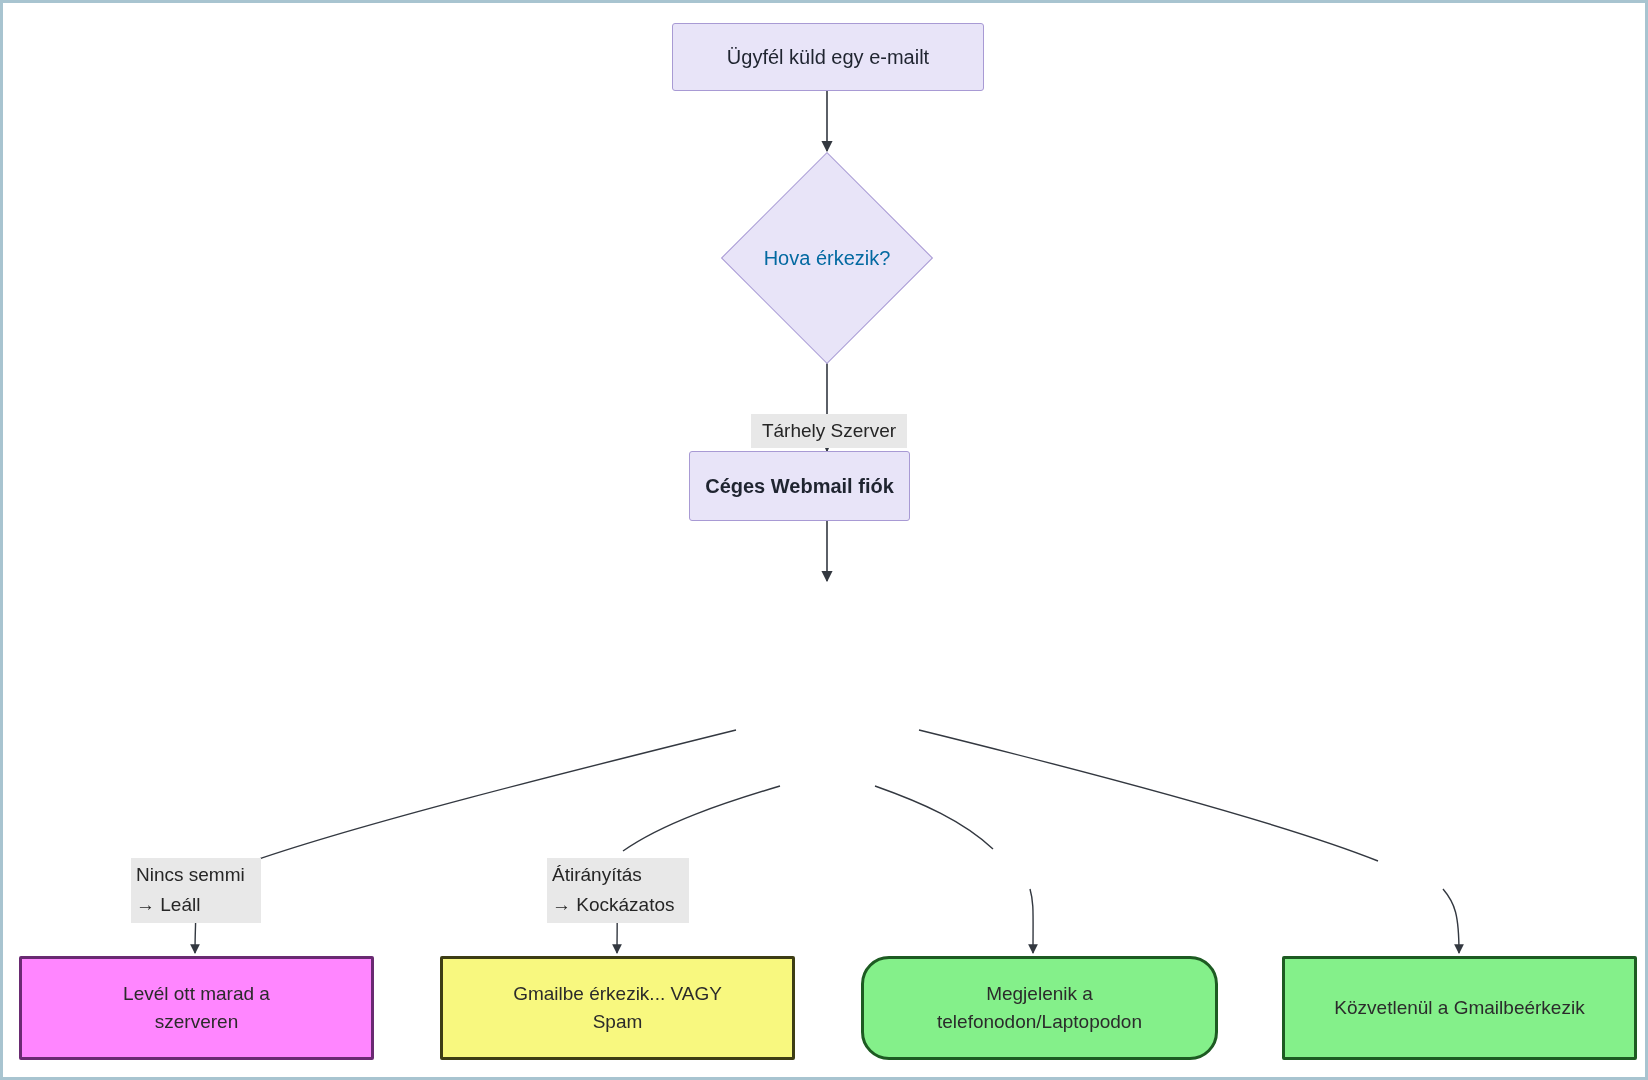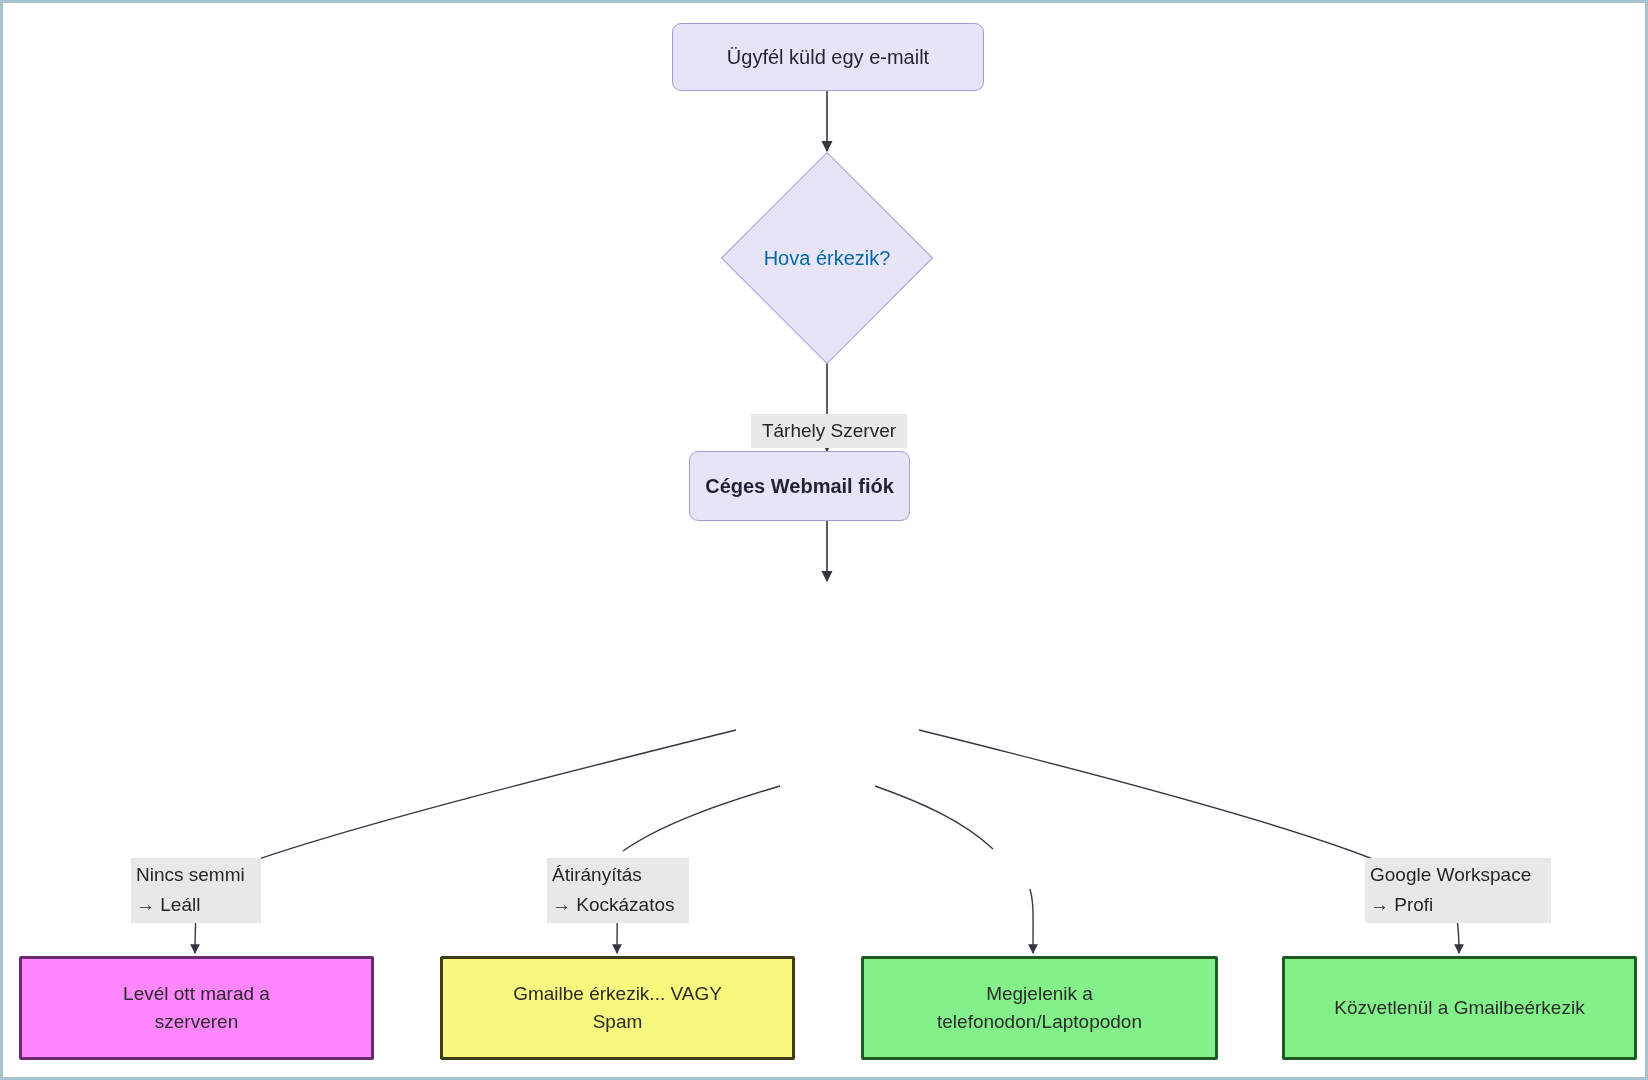--- a/index.html
+++ b/index.html
@@ -39,21 +39,21 @@
     align-items: center;
     justify-content: center;
     text-align: center;
     color: #1f2430;
     font-size: 20px;
     line-height: 1.45;
   }
   .proc {
     background: #e8e4f8;
     border: 1.6px solid #a89ad4;
-    border-radius: 9px;
+    border-radius: 3px;
   }
   .diamond-wrap {
     position: absolute;
     display: flex;
     align-items: center;
     justify-content: center;
   }
   .diamond-shape {
     position: absolute;
     left: 50%;
@@ -145,36 +145,32 @@
       <span>Nincs semmi</span>
       <span class="l2">→ Leáll</span>
     </div>
 
     <div class="edge-label" style="left:544px; top:855px; width:142px;">
       <span>Átirányítás</span>
       <span class="l2">→ Kockázatos</span>
     </div>
 
 
-    <div class="edge-label" style="left:1362px; top:855px; width:186px;">
-      <span>Google Workspace</span>
-      <span class="l2">→ Profi</span>
-    </div>
 
     <div class="node result res-pink" style="left:16px; top:953px; width:355px; height:104px; flex-direction:column;text-align:right;">
       <span>Levél ott marad a</span>
       <span>szerveren</span>
     </div>
 
     <div class="node result res-yellow" style="left:437px; top:953px; width:355px; height:104px; flex-direction:column;">
       <span>Gmailbe érkezik... VAGY</span>
       <span>Spam</span>
     </div>
 
-    <div class="node result res-green" style="left:858px; top:953px; width:357px; height:104px; flex-direction:column;">
+    <div class="node result res-green" style="left:858px; top:953px; width:357px; height:104px; flex-direction:column;border-radius:28px;">
       <span>Megjelenik a</span>
       <span>telefonodon/Laptopodon</span>
     </div>
 
     <div class="node result res-green" style="left:1279px; top:953px; width:355px; height:104px; flex-direction:row;">
       <span>Közvetlenül a Gmailbe</span>
       <span>érkezik</span>
     </div>
 
   </div>

